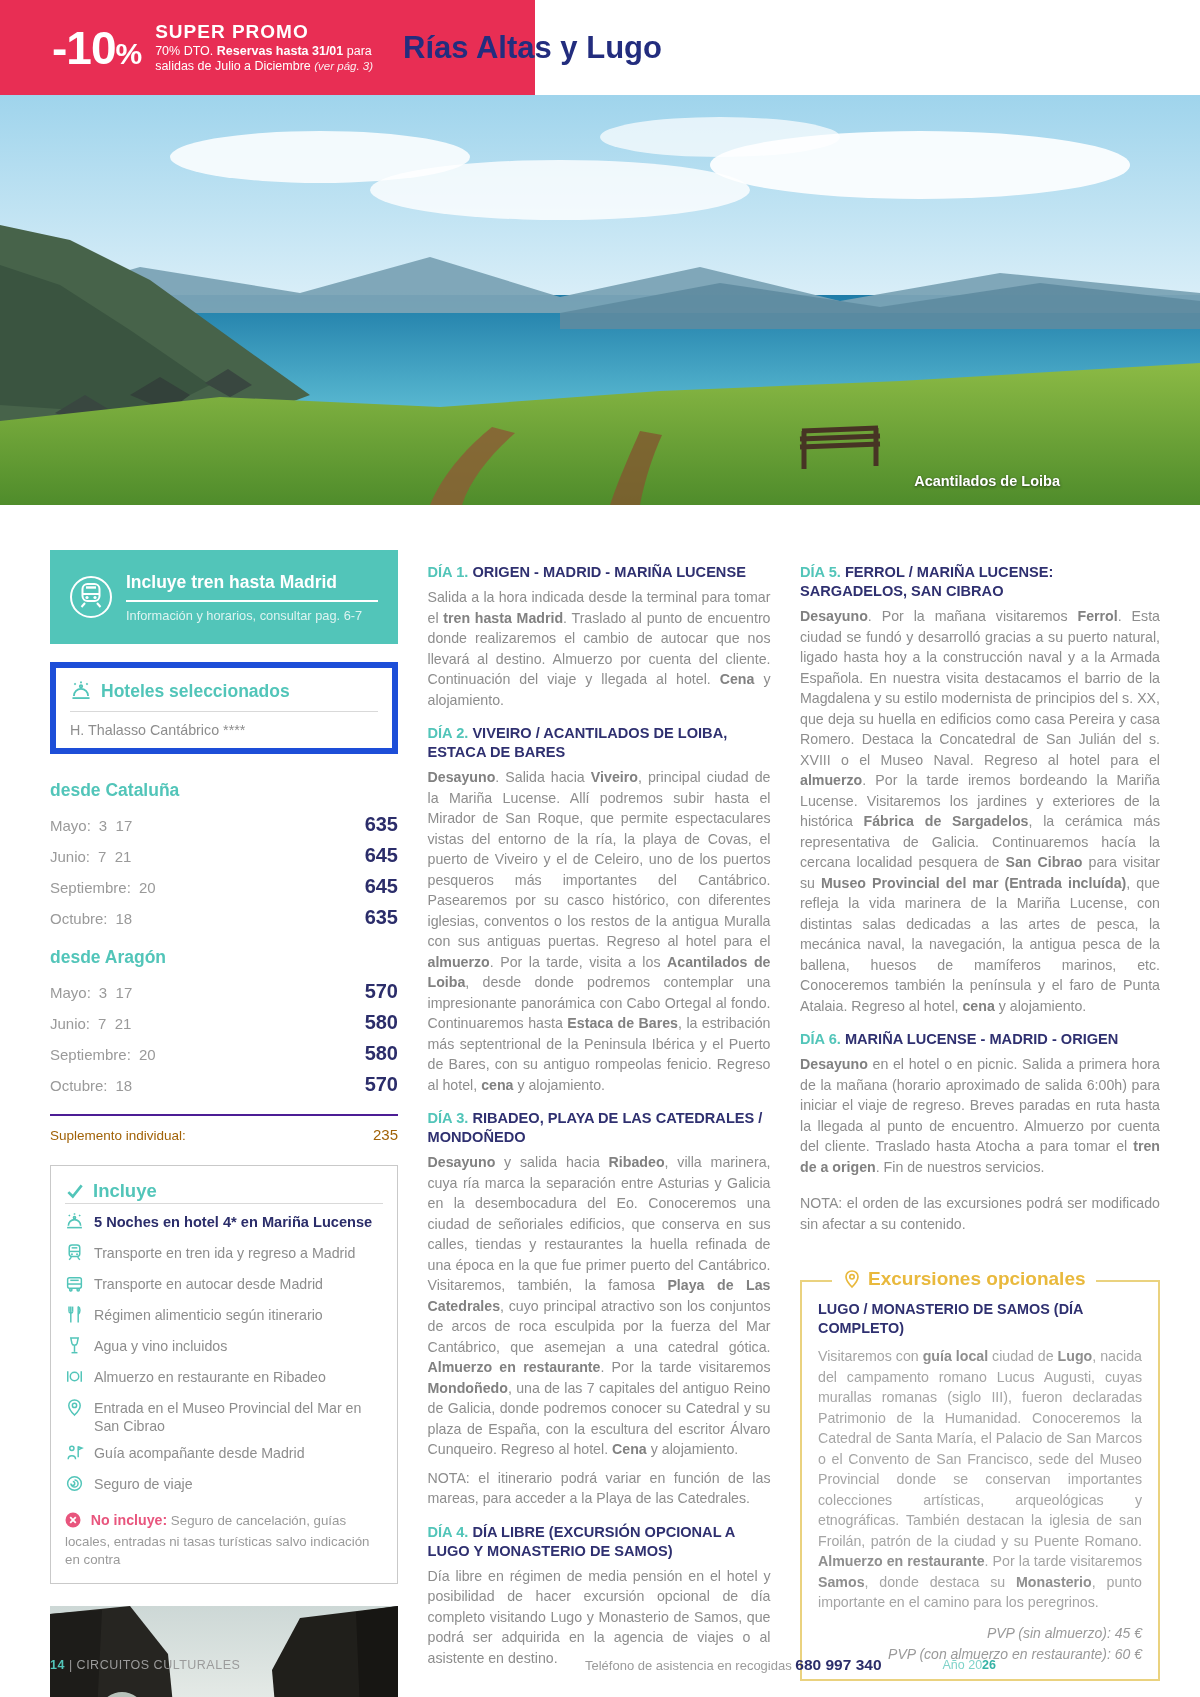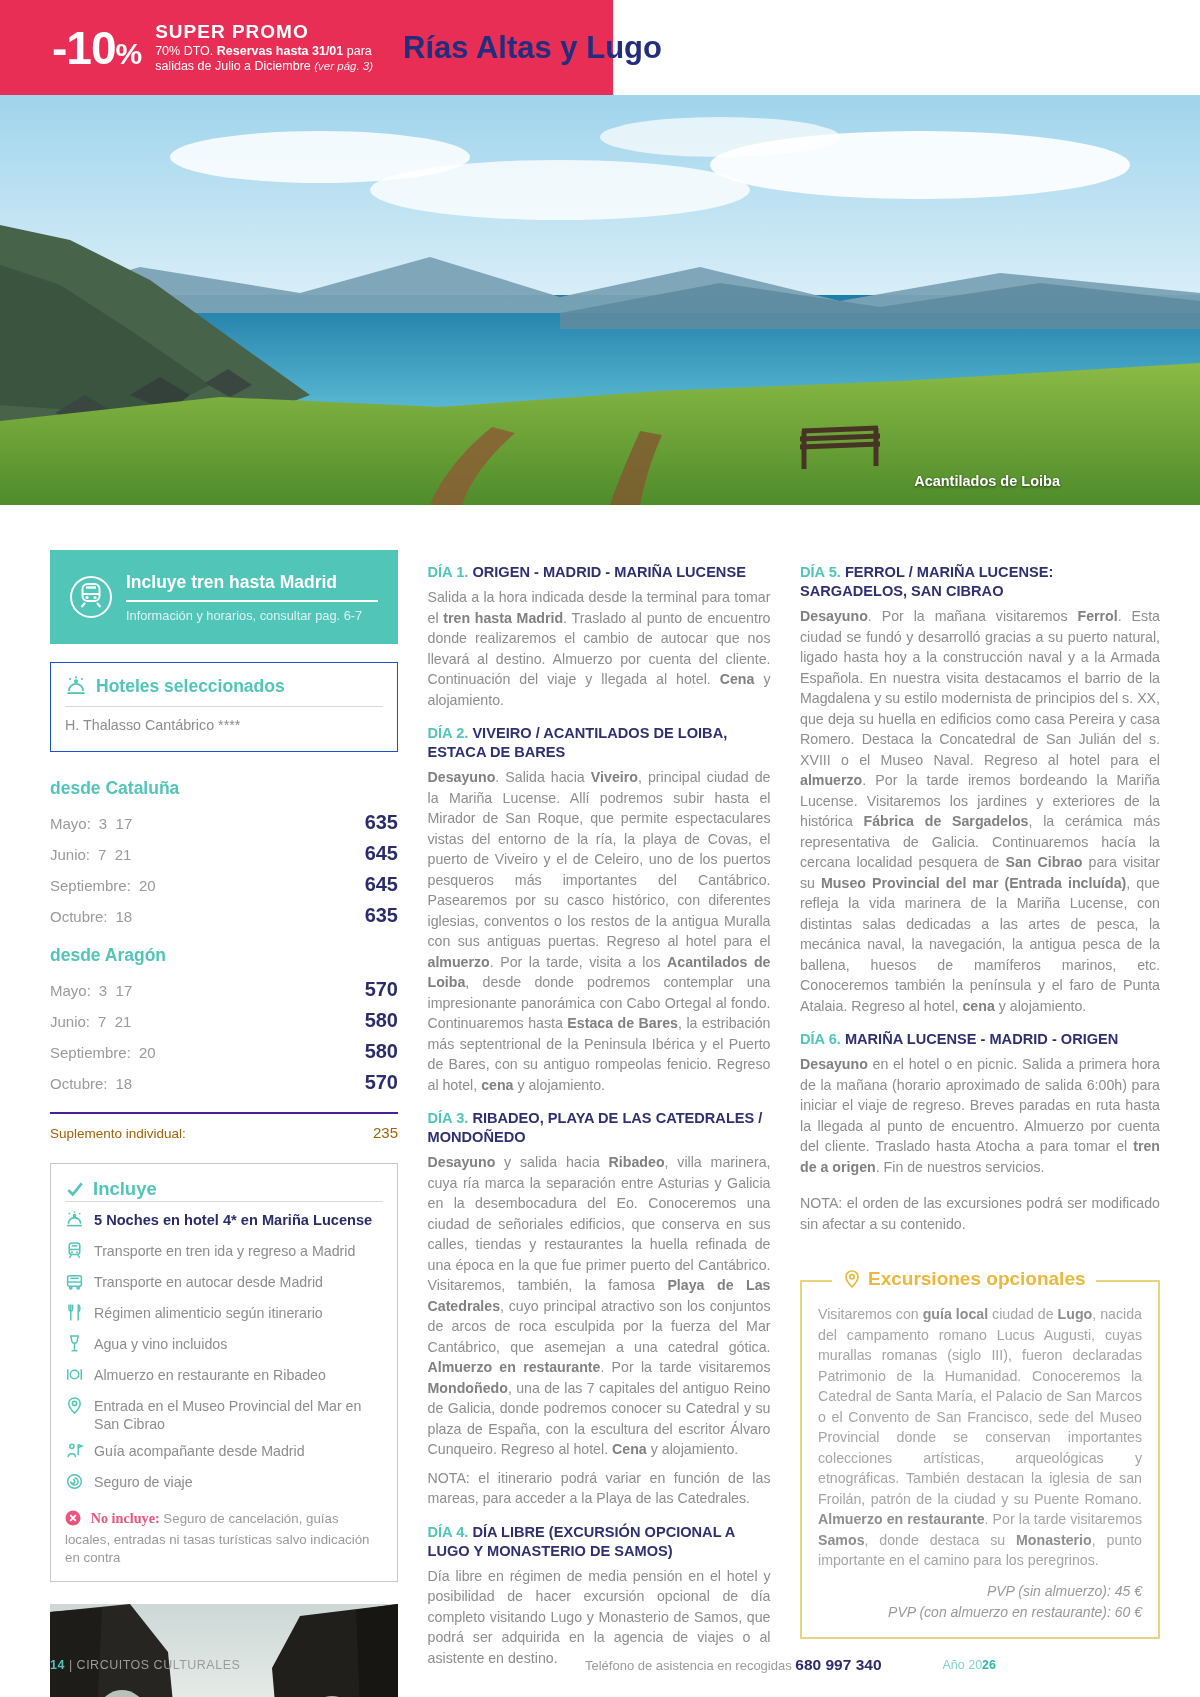--- a/index.html
+++ b/index.html
@@ -1,20 +1,20 @@
 <!DOCTYPE html>
 <html><head>
 <meta charset="utf-8">
 <style>
   html,body{margin:0;padding:0;background:#fff;}
   .page{position:relative;width:1200px;height:1697px;background:#fff;overflow:hidden;
         font-family:"Liberation Sans", sans-serif;}
   
   .header{position:absolute;top:0;left:0;width:1200px;height:95px;background:#fff;}
-  .promo{position:absolute;top:0;left:0;width:613px;height:95px;background:#e82e54;color:#fff;
+  .promo{position:absolute;top:0;left:0;width:535px;height:95px;background:#e82e54;color:#fff;
          display:flex;align-items:center;}
   .promo-disc{font-weight:bold;font-size:46px;letter-spacing:-1px;margin-left:52px;white-space:nowrap;}
   .promo-disc .pct{font-size:30px;}
   .promo-txt{margin-left:14px;line-height:1.25;}
   .promo-title{font-weight:bold;font-size:19px;letter-spacing:1px;}
   .promo-line{font-size:12.5px;}
   .promo-line .b{font-weight:bold;}
   .promo-line .it{font-style:italic;font-size:11.5px;opacity:.9;}
   .page-title{position:absolute;left:395px;top:0;height:95px;display:flex;align-items:center;color:#232d7e;white-space:nowrap;}
   .page-title .t1{font-size:42px;font-weight:bold;letter-spacing:-0.5px;}
@@ -29,42 +29,42 @@
            display:flex;justify-content:space-between;}
   .col-left{width:348px;}
   .col-mid{width:343px;margin-top:58px;}
   .col-right{width:360px;margin-top:58px;}
   
   .train-box{margin-top:45px;background:#52c5b9;color:#fff;padding:22px 20px 20px 18px;display:flex;align-items:flex-start;}
   .train-ico{flex:0 0 46px;margin-top:2px;}
   .train-box-txt{margin-left:12px;flex:1;}
   .train-box-title{font-weight:bold;font-size:17.5px;padding-bottom:7px;border-bottom:2px solid #fff;}
   .train-box-sub{font-size:12.8px;margin-top:6px;color:rgba(255,255,255,.8);}
-  .hotels-box{margin-top:18px;border:1px solid #1d4ed8;padding:12px 14px 18px 14px;}
+  .hotels-box{margin-top:18px;border:6px solid #1d4ed8;padding:12px 14px 10px 14px;}
   .hotels-head{display:flex;align-items:center;color:#52c5b9;font-weight:bold;font-size:17.5px;
                padding-bottom:9px;border-bottom:1px solid #d9d9d9;}
   .hotels-head svg{margin-right:9px;}
   .hotel-item{color:#8d8d8d;font-size:14.3px;padding-top:10px;}
   .price-region{color:#52c5b9;font-size:17.5px;font-weight:bold;margin:26px 0 8px 0;}
   .price-row{display:flex;align-items:baseline;color:#9a9a9a;font-size:15px;padding:4px 0;}
   .price-row .dates{white-space:pre;margin-left:8px;}
   .price-row .price{margin-left:auto;color:#2b2d6a;font-weight:bold;font-size:20px;}
   .supp-row{border-top:2px solid #4c1d95;margin-top:14px;padding-top:10px;display:flex;
             color:#a16207;font-size:13.5px;align-items:baseline;}
   .supp-row .sv{margin-left:auto;font-size:15px;}
   .includes-box{margin-top:22px;border:1px solid #c9c9c9;padding:14px 14px 14px 14px;}
   .inc-head{display:flex;align-items:center;color:#52c5b9;font-weight:bold;font-size:18.5px;
             padding-bottom:1px;border-bottom:1px solid #d9d9d9;}
   .inc-head svg{margin-right:8px;}
   .inc-item{display:flex;align-items:flex-start;margin-top:9px;color:#8d8d8d;font-size:14.2px;line-height:18px;}
   .inc-item .ic{flex:0 0 20px;margin-right:9px;margin-top:-1px;}
   .inc-item.hl{color:#2b2d6a;font-weight:bold;font-size:14.6px;}
   .ninc{margin-top:14px;font-size:13.3px;color:#9a9a9a;line-height:18px;}
   .ninc .ic{vertical-align:-3px;margin-right:6px;}
-  .ninc .lbl{color:#e8557d;font-weight:bold;font-size:14.2px;font-family:Liberation Serif, serif;}
+  .ninc .lbl{color:#e8557d;font-weight:bold;font-size:14.2px;}
   .photo{position:relative;margin-top:22px;width:348px;height:250px;}
   
   .day{margin-bottom:14px;}
   .day-h{color:#2f3070;font-weight:bold;font-size:14.6px;line-height:19px;margin-bottom:5px;}
   .day-h .dl{color:#52c5b9;}
   .day p{margin:0 0 8px 0;color:#8d8d8d;font-size:14.2px;line-height:20.5px;text-align:justify;}
   .day p .b{font-weight:bold;color:#818181;}
   .nota{color:#8d8d8d;font-size:14.2px;line-height:20.5px;margin:16px 0 0 0;text-align:justify;}
   
   .opt-box{margin-top:46px;border:2px solid #ead27f;padding:0 16px 14px 16px;position:relative;}
@@ -428,20 +428,21 @@
       </div>
       <p class="nota">NOTA: el orden de las excursiones podrá ser modificado sin afectar a su contenido.</p>
 
       <div class="opt-box">
         <div class="opt-title">
           <svg width="20" height="20" viewBox="0 0 18 18" fill="none" stroke="#e9b93d" stroke-width="1.5">
             <path d="M9 1.8 C5.9 1.8 3.6 4.1 3.6 7 C3.6 10.8 9 16.2 9 16.2 C9 16.2 14.4 10.8 14.4 7 C14.4 4.1 12.1 1.8 9 1.8 Z"></path>
             <circle cx="9" cy="7" r="2"></circle>
           </svg><span>Excursiones opcionales</span>
         </div>
+        <div class="opt-sub">LUGO / MONASTERIO DE SAMOS (DÍA COMPLETO)</div>
         <p class="opt-body"><span>Visitaremos con </span><span class="b">guía local</span><span> ciudad de </span><span class="b">Lugo</span><span>, nacida del campamento romano Lucus Augusti, cuyas murallas romanas (siglo III), fueron declaradas Patrimonio de la Humanidad. Conoceremos la Catedral de Santa María, el Palacio de San Marcos o el Convento de San Francisco, sede del Museo Provincial donde se conservan importantes colecciones artísticas, arqueológicas y etnográficas. También destacan la iglesia de san Froilán, patrón de la ciudad y su Puente Romano. </span><span class="b">Almuerzo en restaurante</span><span>. Por la tarde visitaremos </span><span class="b">Samos</span><span>, donde destaca su </span><span class="b">Monasterio</span><span>, punto importante en el camino para los peregrinos.</span></p>
         <div class="pvp">PVP (sin almuerzo): 45 €</div>
         <div class="pvp">PVP (con almuerzo en restaurante): 60 €</div>
       </div>
     </div>
   </div>
 
   <div class="footer">
     <div class="f-left"><span class="pg">14</span><span> | </span><span>CIRCUITOS CULTURALES</span></div>
     <div class="f-center"><span>Teléfono de asistencia en recogidas </span><span class="ph">680 997 340</span></div>

